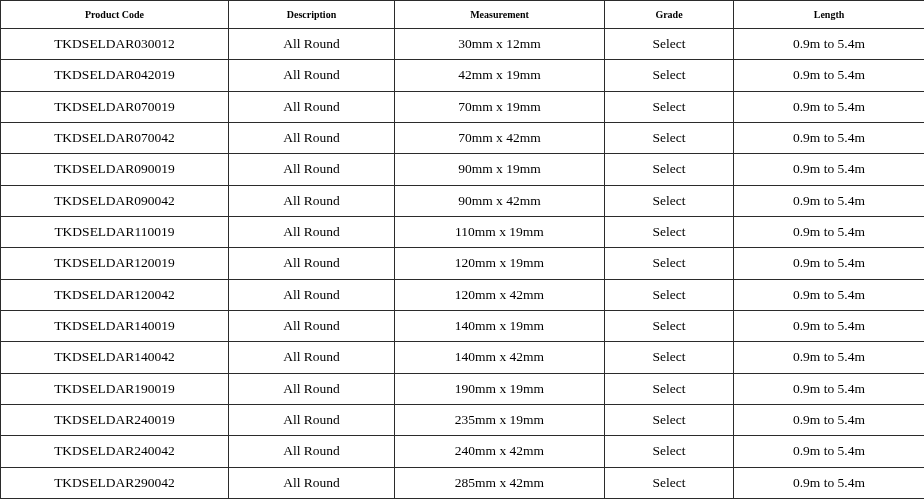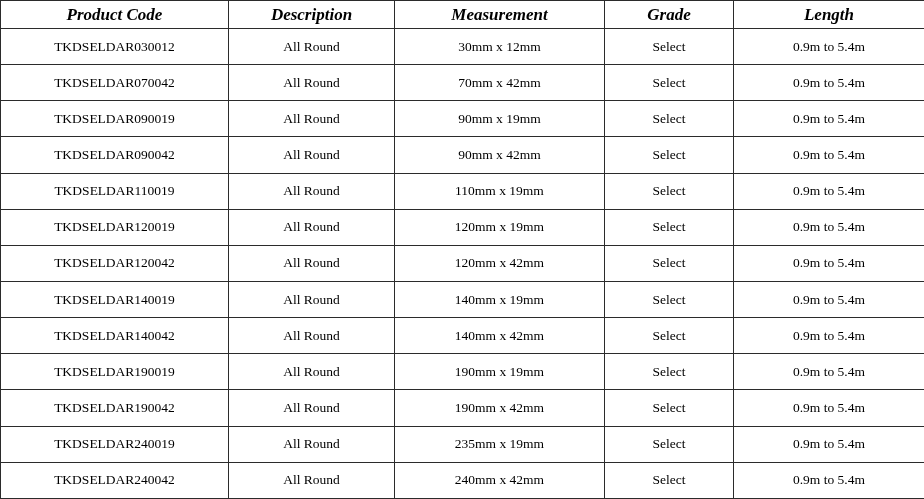--- a/index.html
+++ b/index.html
@@ -25,24 +25,23 @@
   table.product-table th,
   table.product-table td {
     border: 1px solid #2b2b2b;
     text-align: center;
     vertical-align: middle;
     padding: 0 4px;
     overflow: hidden;
     white-space: nowrap;
   }
   table.product-table th {
-    font-size: 17px;
+    font-size: 10px;
     font-weight: bold;
     height: 27px;
-    font-style: italic;
   }
   table.product-table td {
     font-size: 13.5px;
     font-weight: normal;
   }
 </style>
 </head>
 <body>
 
 <div class="page">
@@ -61,20 +60,34 @@
         <th>Measurement</th>
         <th>Grade</th>
         <th>Length</th>
       </tr>
     </thead>
     <tbody>
     <tr>
           <td>TKDSELDAR030012</td>
           <td>All Round</td>
           <td>30mm x 12mm</td>
+          <td>Select</td>
+          <td>0.9m to 5.4m</td>
+        </tr>
+        <tr>
+          <td>TKDSELDAR042019</td>
+          <td>All Round</td>
+          <td>42mm x 19mm</td>
+          <td>Select</td>
+          <td>0.9m to 5.4m</td>
+        </tr>
+        <tr>
+          <td>TKDSELDAR070019</td>
+          <td>All Round</td>
+          <td>70mm x 19mm</td>
           <td>Select</td>
           <td>0.9m to 5.4m</td>
         </tr>
         <tr>
           <td>TKDSELDAR070042</td>
           <td>All Round</td>
           <td>70mm x 42mm</td>
           <td>Select</td>
           <td>0.9m to 5.4m</td>
         </tr>
@@ -128,35 +141,35 @@
           <td>0.9m to 5.4m</td>
         </tr>
         <tr>
           <td>TKDSELDAR190019</td>
           <td>All Round</td>
           <td>190mm x 19mm</td>
           <td>Select</td>
           <td>0.9m to 5.4m</td>
         </tr>
         <tr>
-          <td>TKDSELDAR190042</td>
-          <td>All Round</td>
-          <td>190mm x 42mm</td>
-          <td>Select</td>
-          <td>0.9m to 5.4m</td>
-        </tr>
-        <tr>
           <td>TKDSELDAR240019</td>
           <td>All Round</td>
           <td>235mm x 19mm</td>
           <td>Select</td>
           <td>0.9m to 5.4m</td>
         </tr>
         <tr>
           <td>TKDSELDAR240042</td>
           <td>All Round</td>
           <td>240mm x 42mm</td>
           <td>Select</td>
           <td>0.9m to 5.4m</td>
         </tr>
+        <tr>
+          <td>TKDSELDAR290042</td>
+          <td>All Round</td>
+          <td>285mm x 42mm</td>
+          <td>Select</td>
+          <td>0.9m to 5.4m</td>
+        </tr>
       </tbody>
   </table>
 </div>
 
 </body></html>

